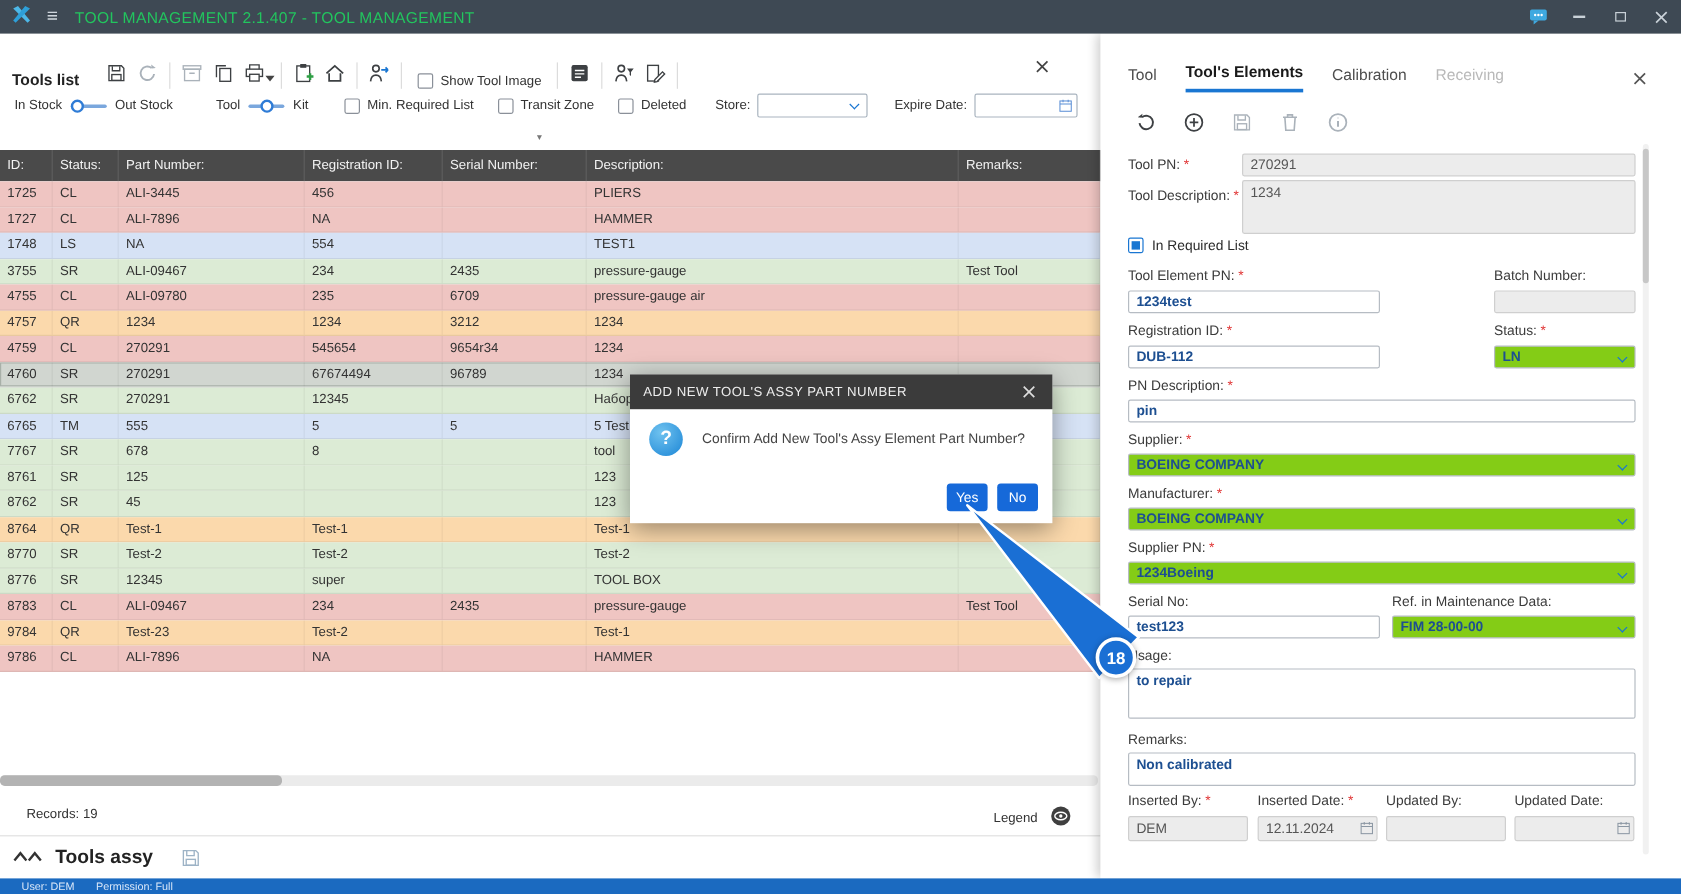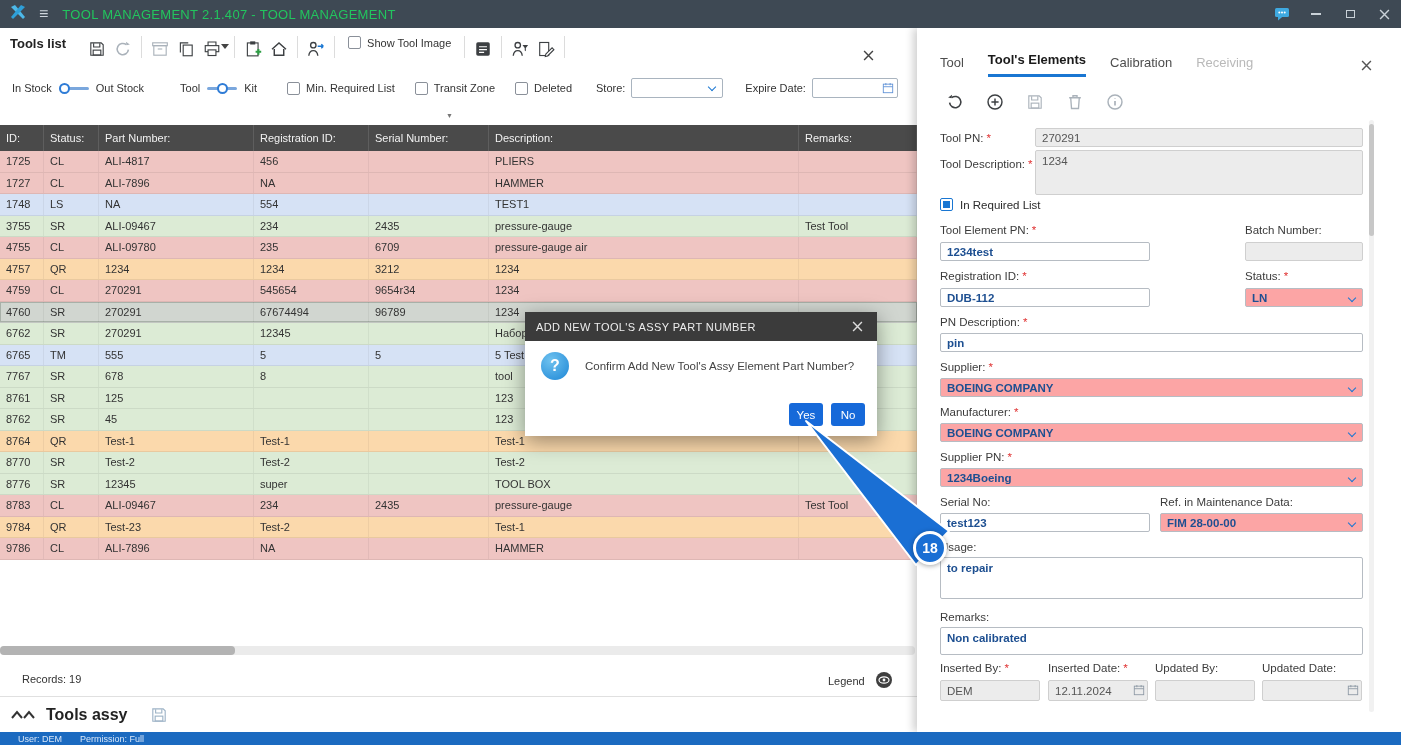--- a/index.html
+++ b/index.html
@@ -19,21 +19,21 @@
 
   
   .statusbar{position:absolute;left:0;bottom:0;width:1401px;height:13px;background:#1b6ac0;z-index:70;display:flex;align-items:center}
   .statusbar span{color:#d9e7f8;font-size:9px;margin-left:18px}
 
   
   .left-panel{position:absolute;top:28px;left:0;width:917px;height:704px;background:#fff;z-index:1}
   .right-panel{position:absolute;top:28px;left:917px;width:484px;height:704px;background:#fff;z-index:10;box-shadow:-4px 0 8px rgba(0,0,0,.18)}
 
   
-  .lp-toolbar{position:absolute;top:8px;left:0;right:0;height:38px;display:flex;align-items:flex-start}
+  .lp-toolbar{position:absolute;top:8px;left:0;right:0;height:38px;display:flex;align-items:flex-end}
   .lp-title{font-size:13px;font-weight:bold;color:#222;margin-left:10px;margin-right:18px;white-space:nowrap}
   .tbtn{display:inline-flex;align-items:center;justify-content:center;width:26px;height:26px;cursor:pointer;flex:0 0 auto}
   .ico{width:18px;height:18px}
   .ic-dark{color:#3d4043}.ic-dim{color:#aab2ba}
   .vsep{width:1px;height:22px;background:#dcdcdc;margin:0 5px;flex:0 0 auto}
   .tb-check{display:flex;align-items:center;gap:6px;margin:0 8px;white-space:nowrap}
   .tb-check label{font-size:11px;color:#333}
   .cb{width:13px;height:13px;border:1px solid #8a9099;border-radius:2px;background:#fff;display:inline-block;flex:0 0 auto}
   .cb.checked{border-color:#1976d2;position:relative}
   .cb.checked::after{content:"";position:absolute;left:2px;top:2px;right:2px;bottom:2px;background:#1976d2}
@@ -79,21 +79,21 @@
   .tab.active{color:#1a1a1a;font-weight:bold;border-bottom:3px solid #1976d2}
   .tab.disabled{color:#b9b9b9;cursor:default}
   .rp-close{position:absolute;right:22px;top:24px;color:#555}
   .rp-icons{position:absolute;top:62px;left:26px;display:flex;gap:16px;align-items:center}
   .rp-icons .tbtn{width:24px;height:24px}
   .flbl{position:absolute;font-size:11.5px;color:#3b3b3b;white-space:nowrap}
   .req{color:#e03131;margin-left:3px}
   .inp{position:absolute;border:1px solid #b6bcc3;border-radius:2px;background:#fff;font-size:11.5px;color:#1d4f91;font-weight:bold;padding:0 6px;font-family:inherit;height:19px;outline:none}
   .inp.ro{background:#ececec;color:#555;font-weight:normal;border-color:#cfcfcf}
   textarea.inp{padding-top:3px;resize:none;line-height:1.25}
-  .sel{position:absolute;border:1px solid #b6bcc3;border-radius:2px;background:#fca5a5;height:19px;display:flex;align-items:center;padding:0 18px 0 6px;cursor:pointer}
+  .sel{position:absolute;border:1px solid #b6bcc3;border-radius:2px;background:#84cc16;height:19px;display:flex;align-items:center;padding:0 18px 0 6px;cursor:pointer}
   .sel .sval{font-size:11.5px;color:#1d4f91;font-weight:bold;white-space:nowrap;overflow:hidden}
   .sel .chev{top:6px}
   .cb-row{position:absolute;display:flex;align-items:center;gap:7px}
   .cb-row label{font-size:11.5px;color:#2b2b2b}
   .vscroll{position:absolute;left:452px;top:92px;width:5px;height:592px;background:#f1f1f1;border-radius:3px}
   .vthumb{position:absolute;left:0;top:4px;width:5px;height:112px;background:#c7c7c7;border-radius:3px}
   .dcal{position:absolute;right:3px;top:4px;width:12px;height:12px;color:#8b97a3}
 
   
   .dialog{position:absolute;left:525px;top:312px;width:352px;height:124px;background:#fff;z-index:40;box-shadow:0 5px 20px rgba(0,0,0,.4)}
@@ -295,21 +295,21 @@
     <div class="hcell c-pn">Part Number:</div>
     <div class="hcell c-reg">Registration ID:</div>
     <div class="hcell c-serial">Serial Number:</div>
     <div class="hcell c-desc">Description:</div>
     <div class="hcell c-remarks">Remarks:</div>
   </div>
   <div class="tbody">
       <div class="trow bg-pink">
         <div class="tcell c-id">1725</div>
         <div class="tcell c-status">CL</div>
-        <div class="tcell c-pn">ALI-4817</div>
+        <div class="tcell c-pn">ALI-3445</div>
         <div class="tcell c-reg">456</div>
         <div class="tcell c-serial"></div>
         <div class="tcell c-desc">PLIERS</div>
         <div class="tcell c-remarks"></div>
       </div>
       <div class="trow bg-pink">
         <div class="tcell c-id">1727</div>
         <div class="tcell c-status">CL</div>
         <div class="tcell c-pn">ALI-7896</div>
         <div class="tcell c-reg">NA</div>

